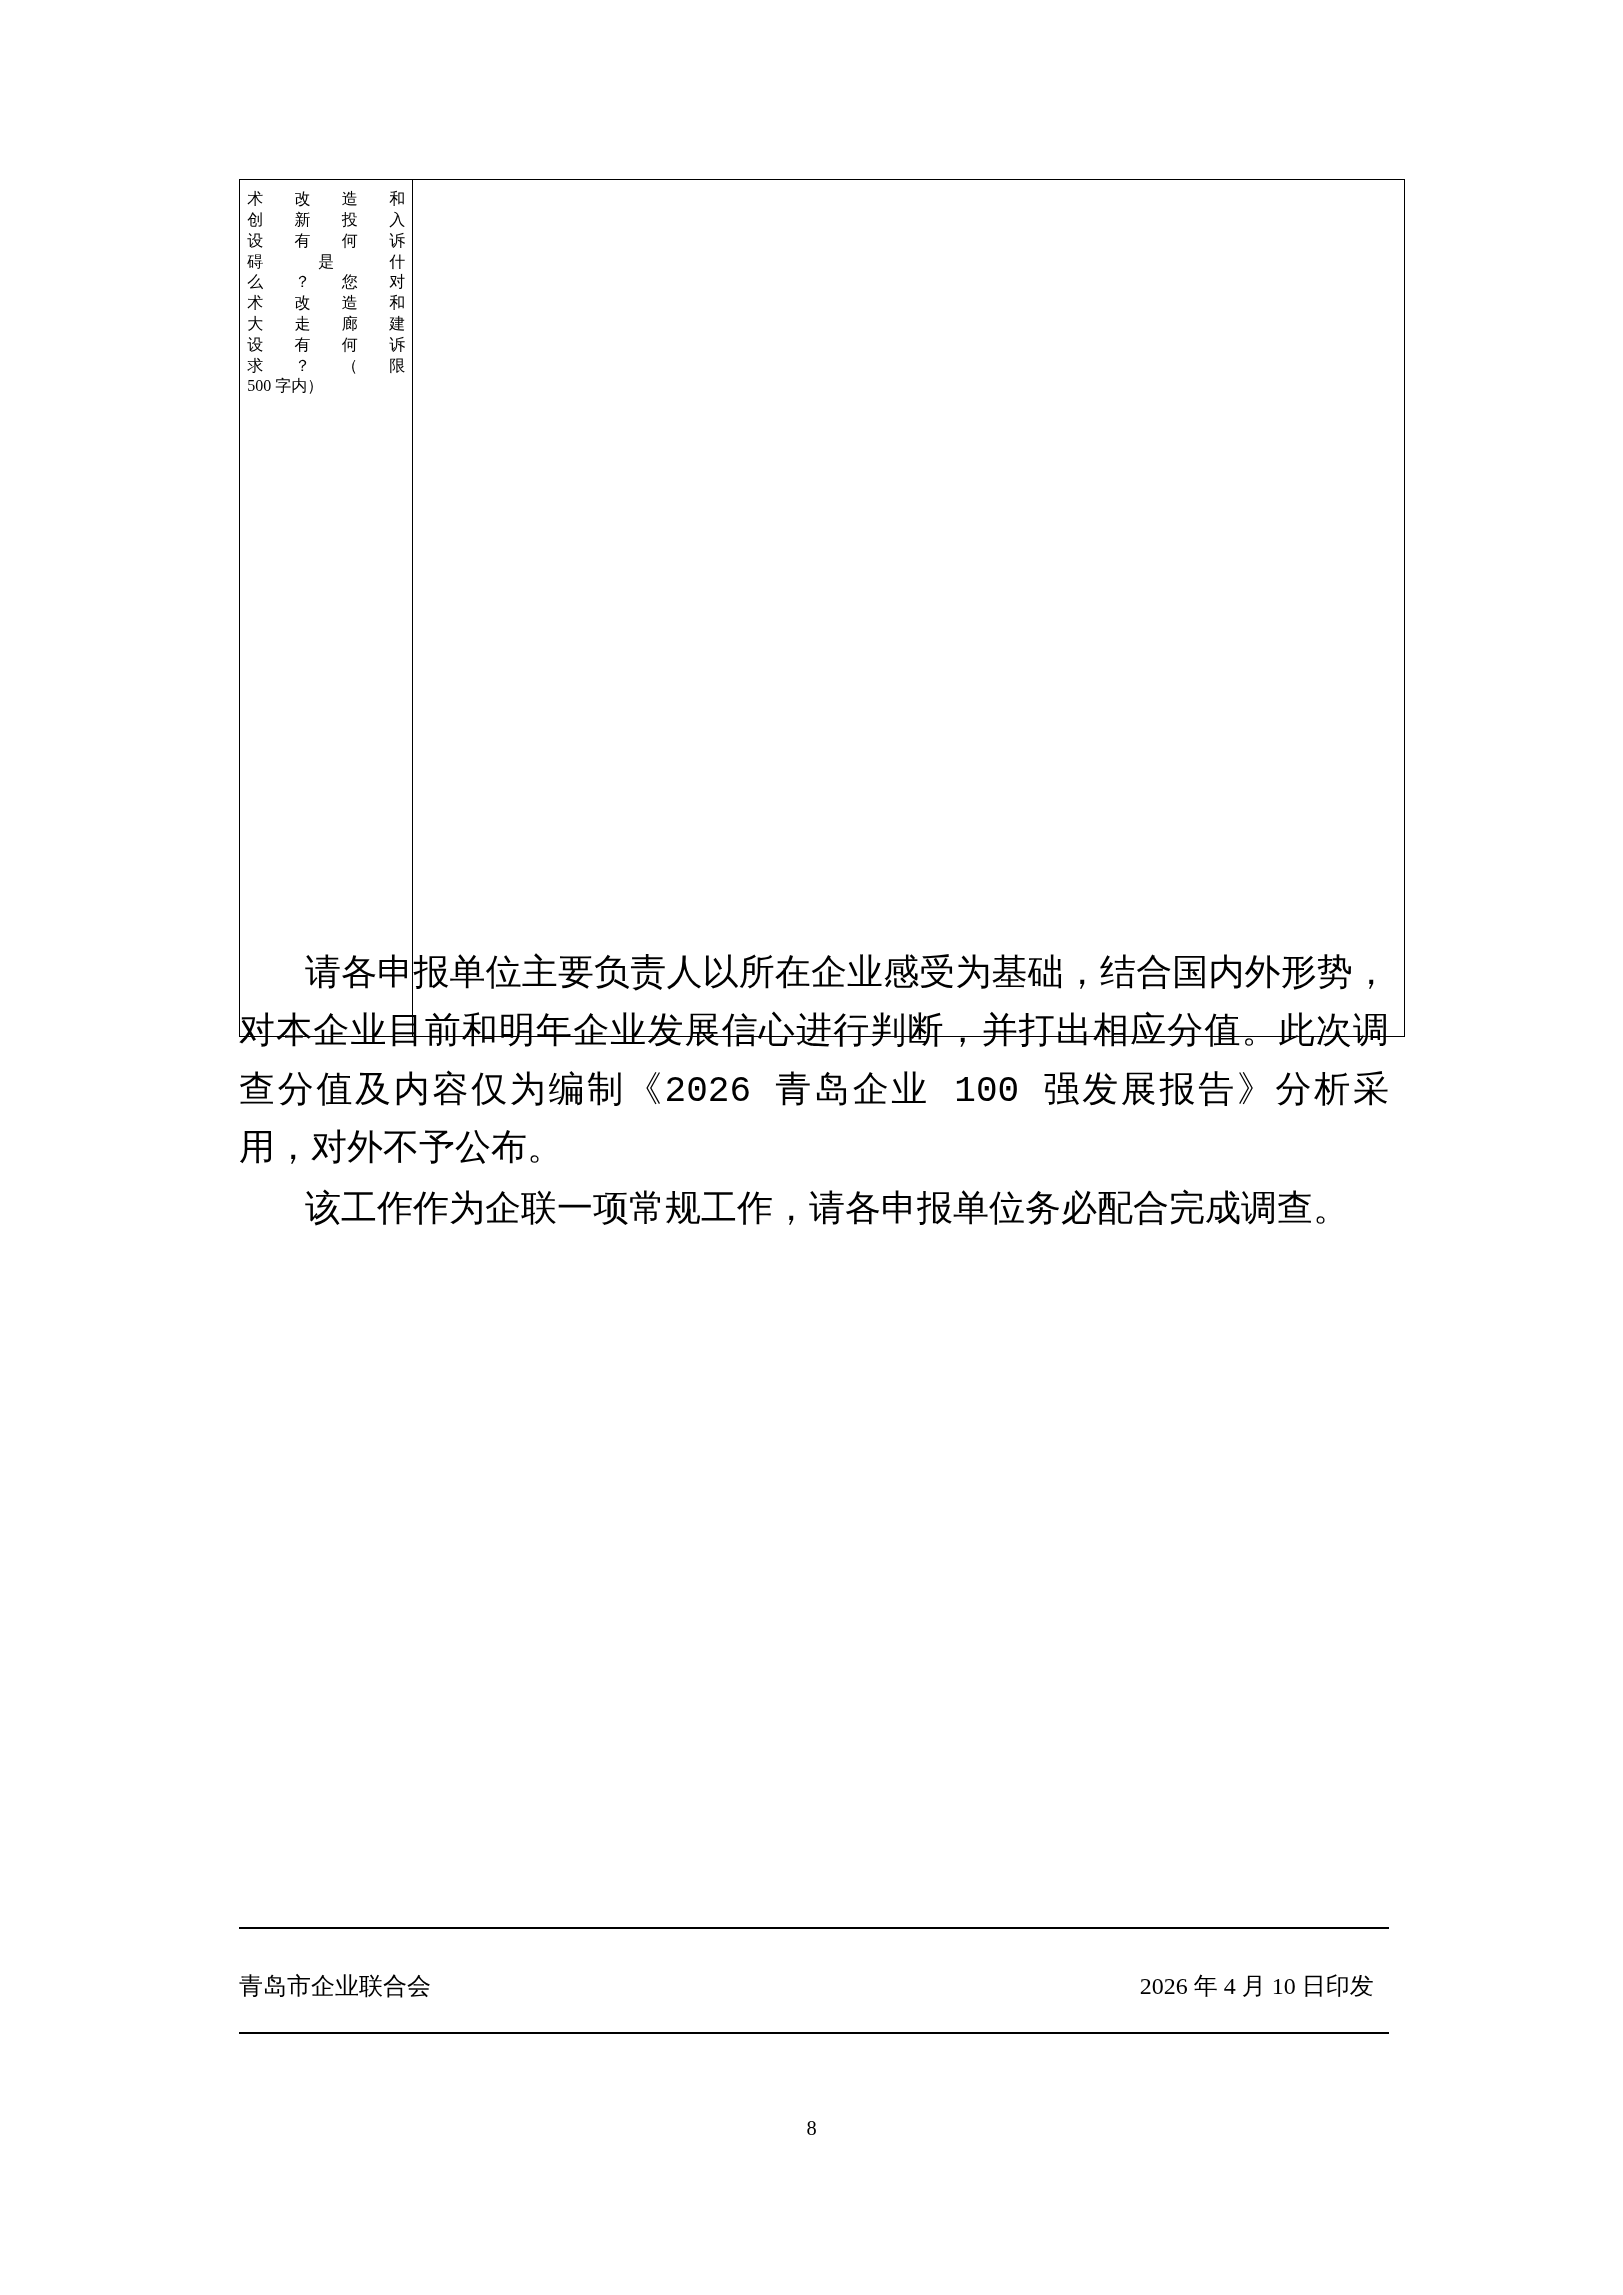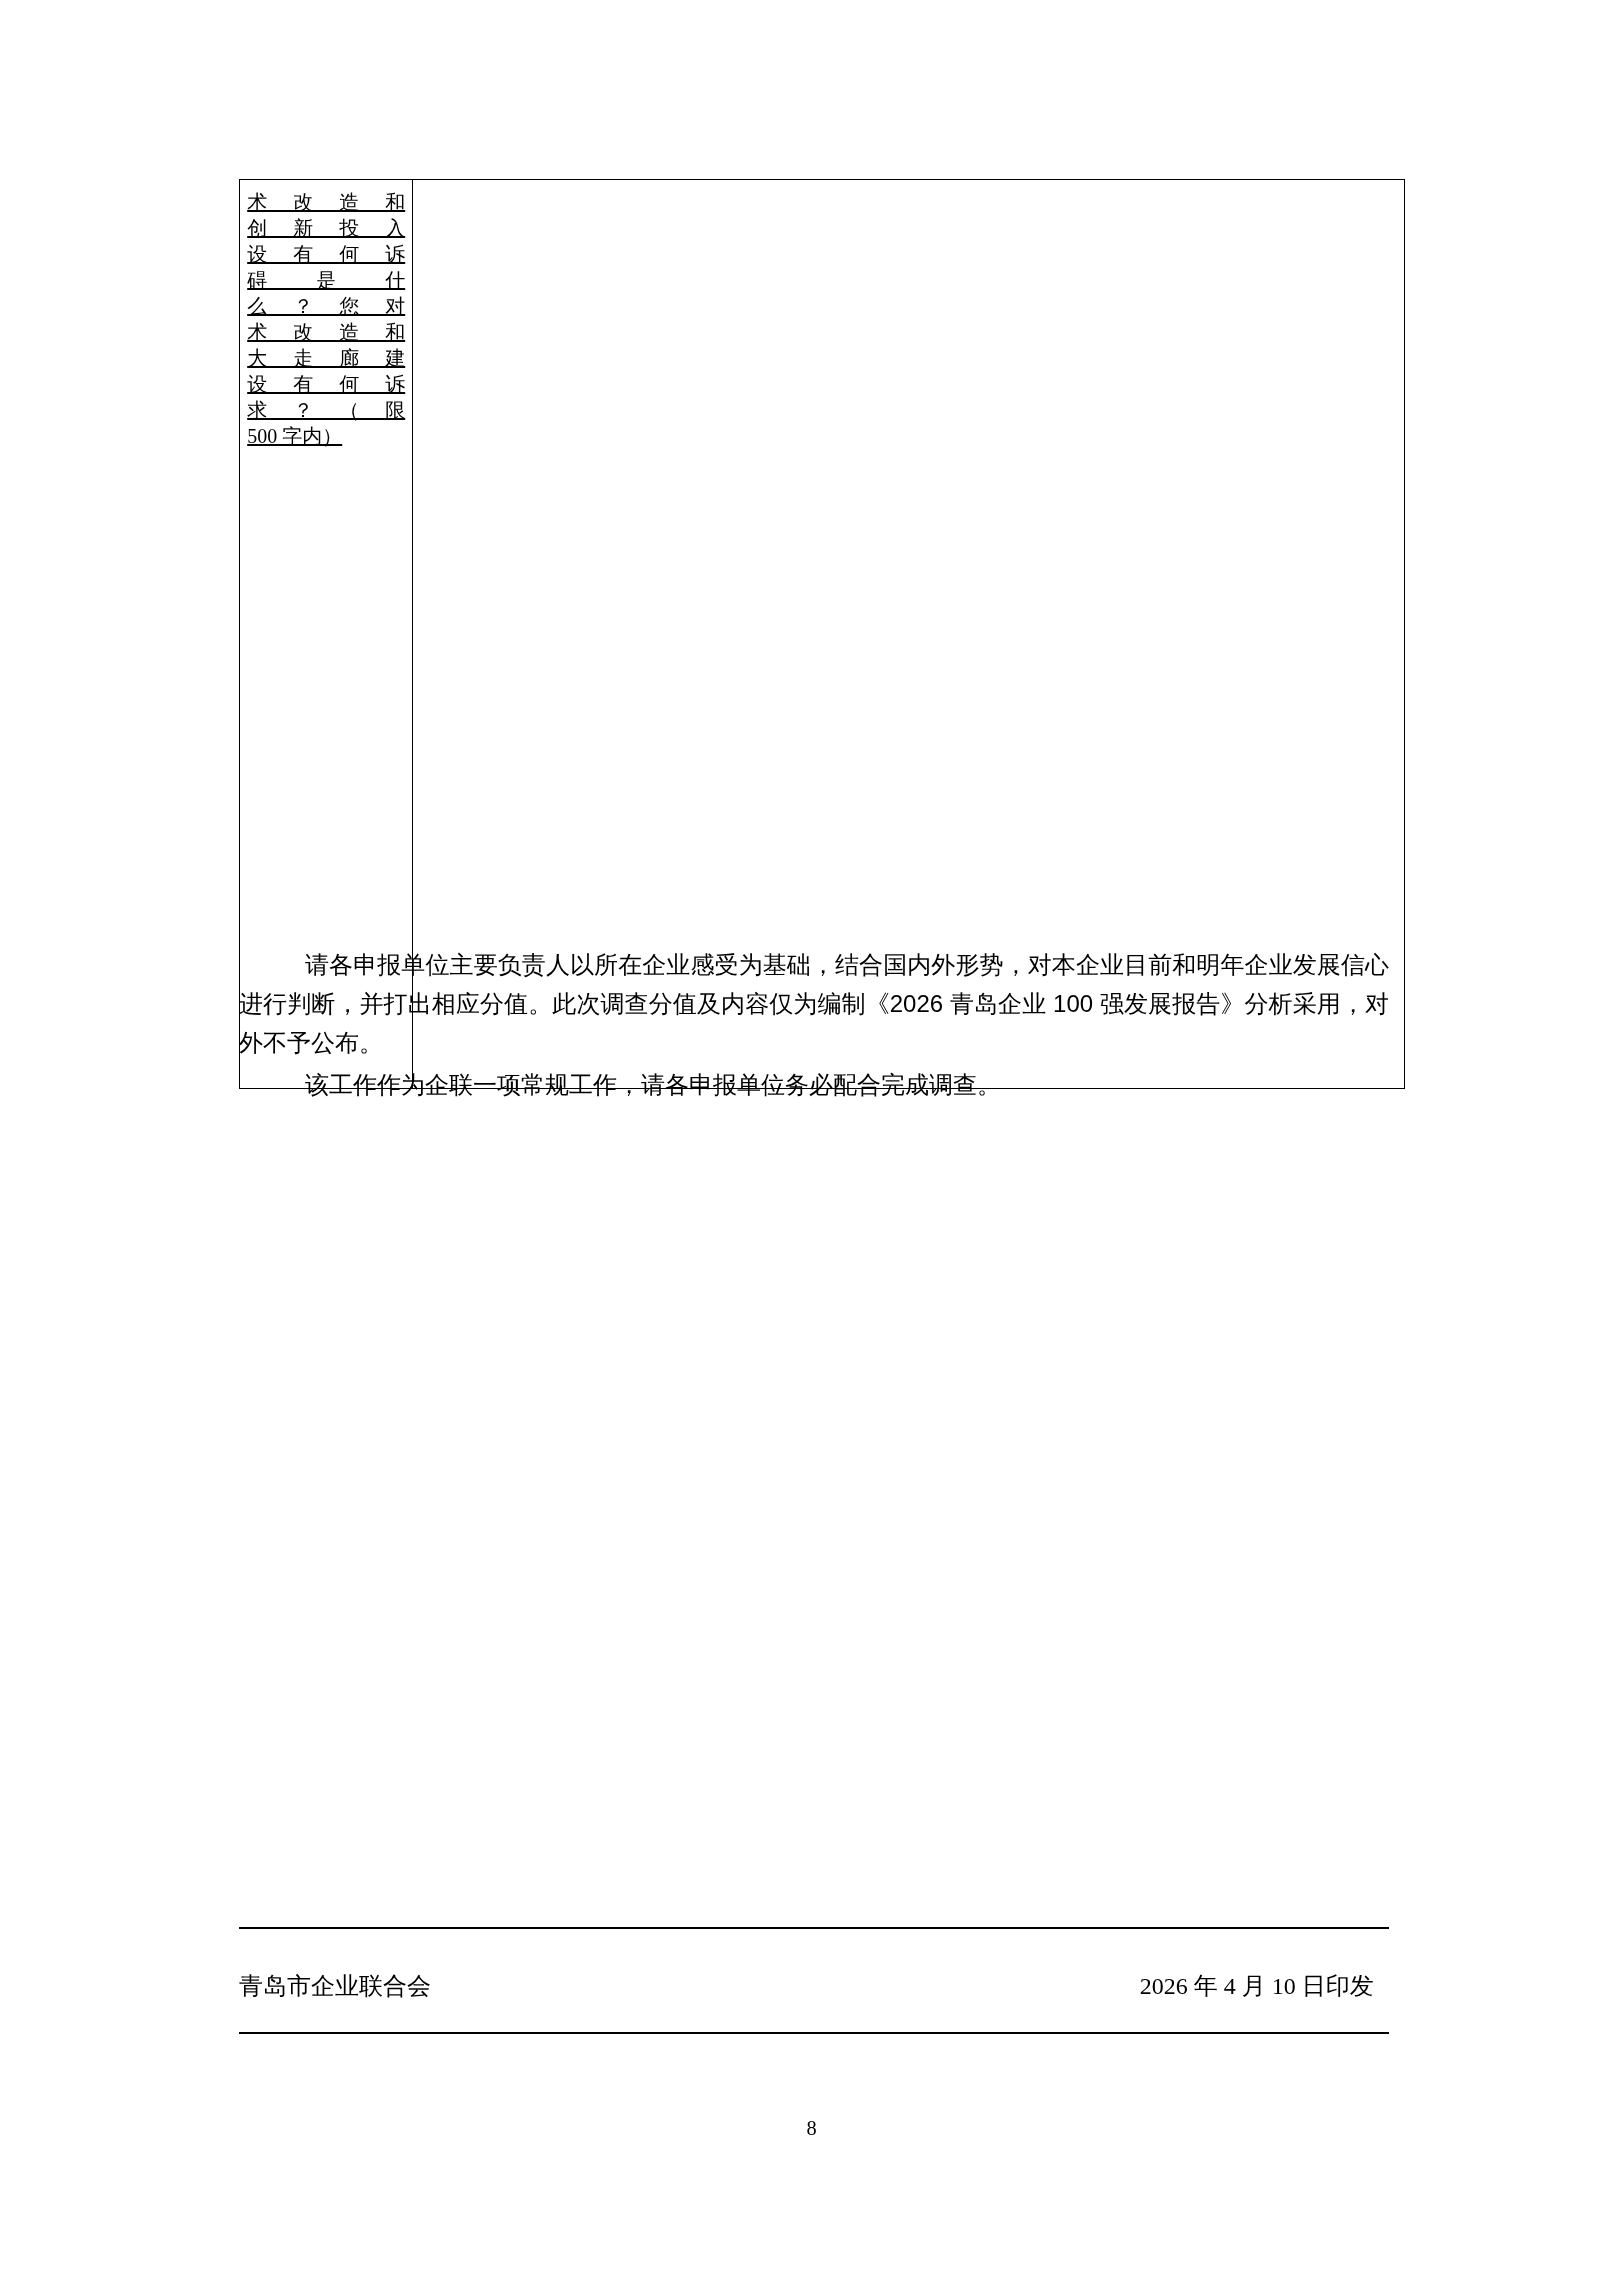--- a/index.html
+++ b/index.html
@@ -39,46 +39,45 @@
   }
   .qtable td.qcell {
     width: 158px;
     padding: 9.2px 7.2px 0 7.2px;
   }
   .qtable td.acell {
     width: 991px;
   }
   .qtext {
     font-family: "Liberation Serif", "DejaVu Serif", serif;
-    font-size: 20px;
+    font-size: 16px;
     line-height: 1.30;
     text-align: justify;
     text-align-last: justify;
     letter-spacing: 0;
     word-break: break-all;
-    text-decoration: underline;
   }
   .qtext .lastline {
     text-align: left;
     text-align-last: left;
   }
   .cellspacer {
     height: 639px;
   }
 
   
   .body-block {
     position: absolute;
     left: 239px;
     top: 946px;
     width: 1150px;
   }
   .para {
-    font-family: Liberation Sans, sans-serif;
-    font-size: 24px;
+    font-family: Liberation Mono, monospace;
+    font-size: 36px;
     line-height: 1.62;
     text-align: justify;
     text-indent: 66px;
     margin: 0 0 0 0;
     word-break: break-all;
   }
   .para + .para {
     margin-top: 3.1px;
   }
 

